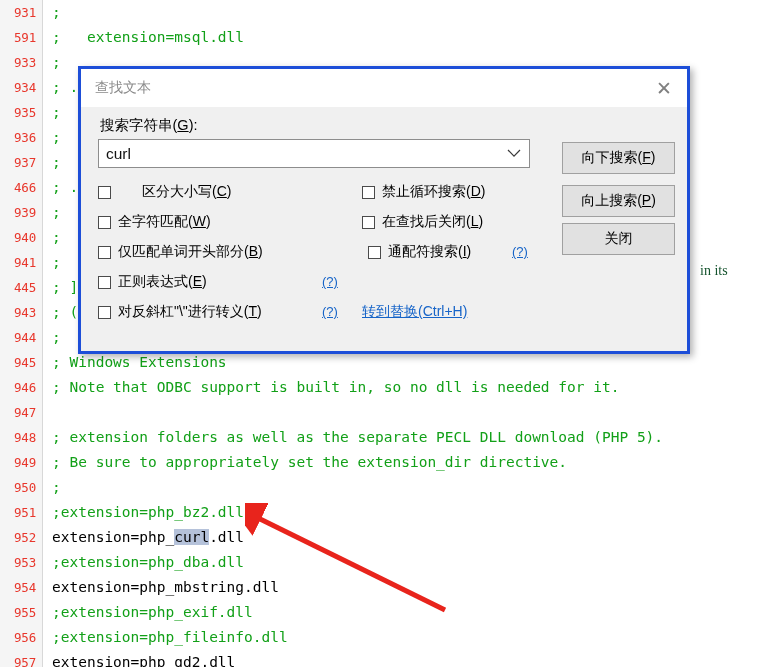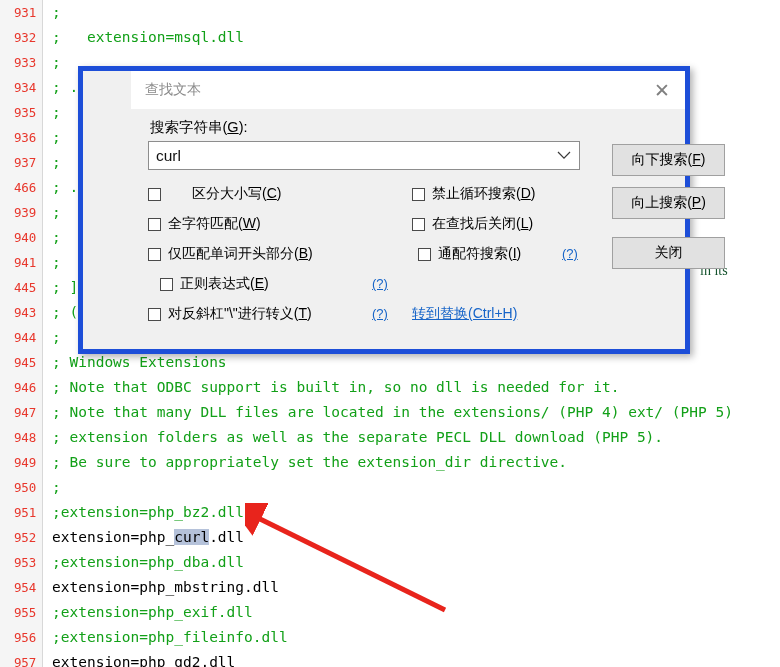--- a/index.html
+++ b/index.html
@@ -32,24 +32,23 @@
   }
   .sep{width:1px;min-width:1px;background:#d8d8d8;height:25px;}
   .codetext{padding-left:9px;color:#000000;}
   .cmt{color:#12a018;}
   .sel{background:#b5c2da;color:#000;}
 
   
   #find-dialog{
     position:absolute;left:78px;top:66px;width:612px;height:288px;
     background:#f0f0f0;
-    border:5px solid #1d4ed8;
+    border:3px solid #1d4ed8;
     box-shadow:3px 3px 7px rgba(0,0,0,0.30);
     box-sizing:border-box;
-    padding-left:48px;
   }
   #dlg-titlebar{
     height:38px;background:#ffffff;
     display:flex;align-items:center;justify-content:space-between;
     box-sizing:border-box;
     padding-left:14px;
   }
   #dlg-title{font-size:14px;color:#8a8a8a;}
   #dlg-close{
     width:46px;height:38px;
@@ -118,36 +117,36 @@
 
   
   #red-arrow{position:absolute;left:245px;top:500px;pointer-events:none;}
 </style>
 </head>
 <body>
 
 <div id="editor">
   <div id="code-lines">
       <div class="code-line"><div class="gutter">931</div><div class="sep"></div><div class="codetext"><span class="cmt">;</span></div></div>
-      <div class="code-line"><div class="gutter">932</div><div class="sep"></div><div class="codetext"><span class="cmt">;   extension=msql.dll</span></div></div>
+      <div class="code-line"><div class="gutter">591</div><div class="sep"></div><div class="codetext"><span class="cmt">;   extension=msql.dll</span></div></div>
       <div class="code-line"><div class="gutter">933</div><div class="sep"></div><div class="codetext"><span class="cmt">;</span></div></div>
       <div class="code-line"><div class="gutter">934</div><div class="sep"></div><div class="codetext"><span class="cmt">; .</span></div></div>
       <div class="code-line"><div class="gutter">935</div><div class="sep"></div><div class="codetext"><span class="cmt">;</span></div></div>
       <div class="code-line"><div class="gutter">936</div><div class="sep"></div><div class="codetext"><span class="cmt">;</span></div></div>
       <div class="code-line"><div class="gutter">937</div><div class="sep"></div><div class="codetext"><span class="cmt">;</span></div></div>
       <div class="code-line"><div class="gutter">466</div><div class="sep"></div><div class="codetext"><span class="cmt">; .</span></div></div>
       <div class="code-line"><div class="gutter">939</div><div class="sep"></div><div class="codetext"><span class="cmt">;</span></div></div>
       <div class="code-line"><div class="gutter">940</div><div class="sep"></div><div class="codetext"><span class="cmt">;</span></div></div>
       <div class="code-line"><div class="gutter">941</div><div class="sep"></div><div class="codetext"><span class="cmt">;</span></div></div>
       <div class="code-line"><div class="gutter">445</div><div class="sep"></div><div class="codetext"><span class="cmt">; ]</span></div></div>
       <div class="code-line"><div class="gutter">943</div><div class="sep"></div><div class="codetext"><span class="cmt">; (</span></div></div>
       <div class="code-line"><div class="gutter">944</div><div class="sep"></div><div class="codetext"><span class="cmt">;</span></div></div>
       <div class="code-line"><div class="gutter">945</div><div class="sep"></div><div class="codetext"><span class="cmt">; Windows Extensions</span></div></div>
       <div class="code-line"><div class="gutter">946</div><div class="sep"></div><div class="codetext"><span class="cmt">; Note that ODBC support is built in, so no dll is needed for it.</span></div></div>
-      <div class="code-line"><div class="gutter">947</div><div class="sep"></div><div class="codetext"><span class="cmt">; Note that many DLL files are located in the extensions/ (PHP 4) ext/ (PHP 5)</span></div></div>
+      <div class="code-line"><div class="gutter">947</div><div class="sep"></div></div>
       <div class="code-line"><div class="gutter">948</div><div class="sep"></div><div class="codetext"><span class="cmt">; extension folders as well as the separate PECL DLL download (PHP 5).</span></div></div>
       <div class="code-line"><div class="gutter">949</div><div class="sep"></div><div class="codetext"><span class="cmt">; Be sure to appropriately set the extension_dir directive.</span></div></div>
       <div class="code-line"><div class="gutter">950</div><div class="sep"></div><div class="codetext"><span class="cmt">;</span></div></div>
       <div class="code-line"><div class="gutter">951</div><div class="sep"></div><div class="codetext"><span class="cmt">;extension=php_bz2.dll</span></div></div>
       <div class="code-line"><div class="gutter">952</div><div class="sep"></div><div class="codetext"><span>extension=php_</span><span class="sel">curl</span><span>.dll</span></div></div>
       <div class="code-line"><div class="gutter">953</div><div class="sep"></div><div class="codetext"><span class="cmt">;extension=php_dba.dll</span></div></div>
       <div class="code-line"><div class="gutter">954</div><div class="sep"></div><div class="codetext"><span>extension=php_mbstring.dll</span></div></div>
       <div class="code-line"><div class="gutter">955</div><div class="sep"></div><div class="codetext"><span class="cmt">;extension=php_exif.dll</span></div></div>
       <div class="code-line"><div class="gutter">956</div><div class="sep"></div><div class="codetext"><span class="cmt">;extension=php_fileinfo.dll</span></div></div>
       <div class="code-line"><div class="gutter">957</div><div class="sep"></div><div class="codetext"><span>extension=php_gd2.dll</span></div></div>
@@ -180,21 +179,21 @@
       <span class="cblabel">区分大小写(<span class="acc">C</span>)</span>
     </div>
     <div class="cbrow" style="left:17px;top:106px;">
       <span class="cb"></span>
       <span class="cblabel">全字符匹配(<span class="acc">W</span>)</span>
     </div>
     <div class="cbrow" style="left:17px;top:136px;">
       <span class="cb"></span>
       <span class="cblabel">仅匹配单词开头部分(<span class="acc">B</span>)</span>
     </div>
-    <div class="cbrow" style="left:17px;top:166px;margin-left:12px;">
+    <div class="cbrow" style="left:17px;top:166px;">
       <span class="cb"></span>
       <span class="cblabel">正则表达式(<span class="acc">E</span>)</span>
     </div>
     <div class="cbrow" style="left:17px;top:196px;">
       <span class="cb"></span>
       <span class="cblabel">对反斜杠"\"进行转义(<span class="acc">T</span>)</span>
     </div>
 
     <div class="cbrow" style="left:281px;top:76px;">
       <span class="cb"></span>
@@ -214,21 +213,21 @@
     <span class="qlink" style="left:241px;top:197px;">(?)</span>
 
     <span id="goto-replace" style="left:281px;top:196px;">转到替换(Ctrl+H)</span>
 
     <div class="dbtn" style="left:481px;top:35px;">
         <span>向下搜索(<span class="acc">F</span>)</span>
       </div>
     <div class="dbtn" style="left:481px;top:78px;">
         <span>向上搜索(<span class="acc">P</span>)</span>
       </div>
-    <div class="dbtn" style="left:481px;top:128px;">
+    <div class="dbtn" style="left:481px;top:116px;">
         <span>关闭</span>
       </div>
 
   </div>
 </div>
 
 <svg id="red-arrow" width="210" height="120" viewBox="0 0 210 120">
   <defs>
     <marker id="ah" markerWidth="7" markerHeight="7" refX="1" refY="3.5" orient="auto">
       <polygon points="0,0 7,3.5 0,7" fill="#e8241c"></polygon>

